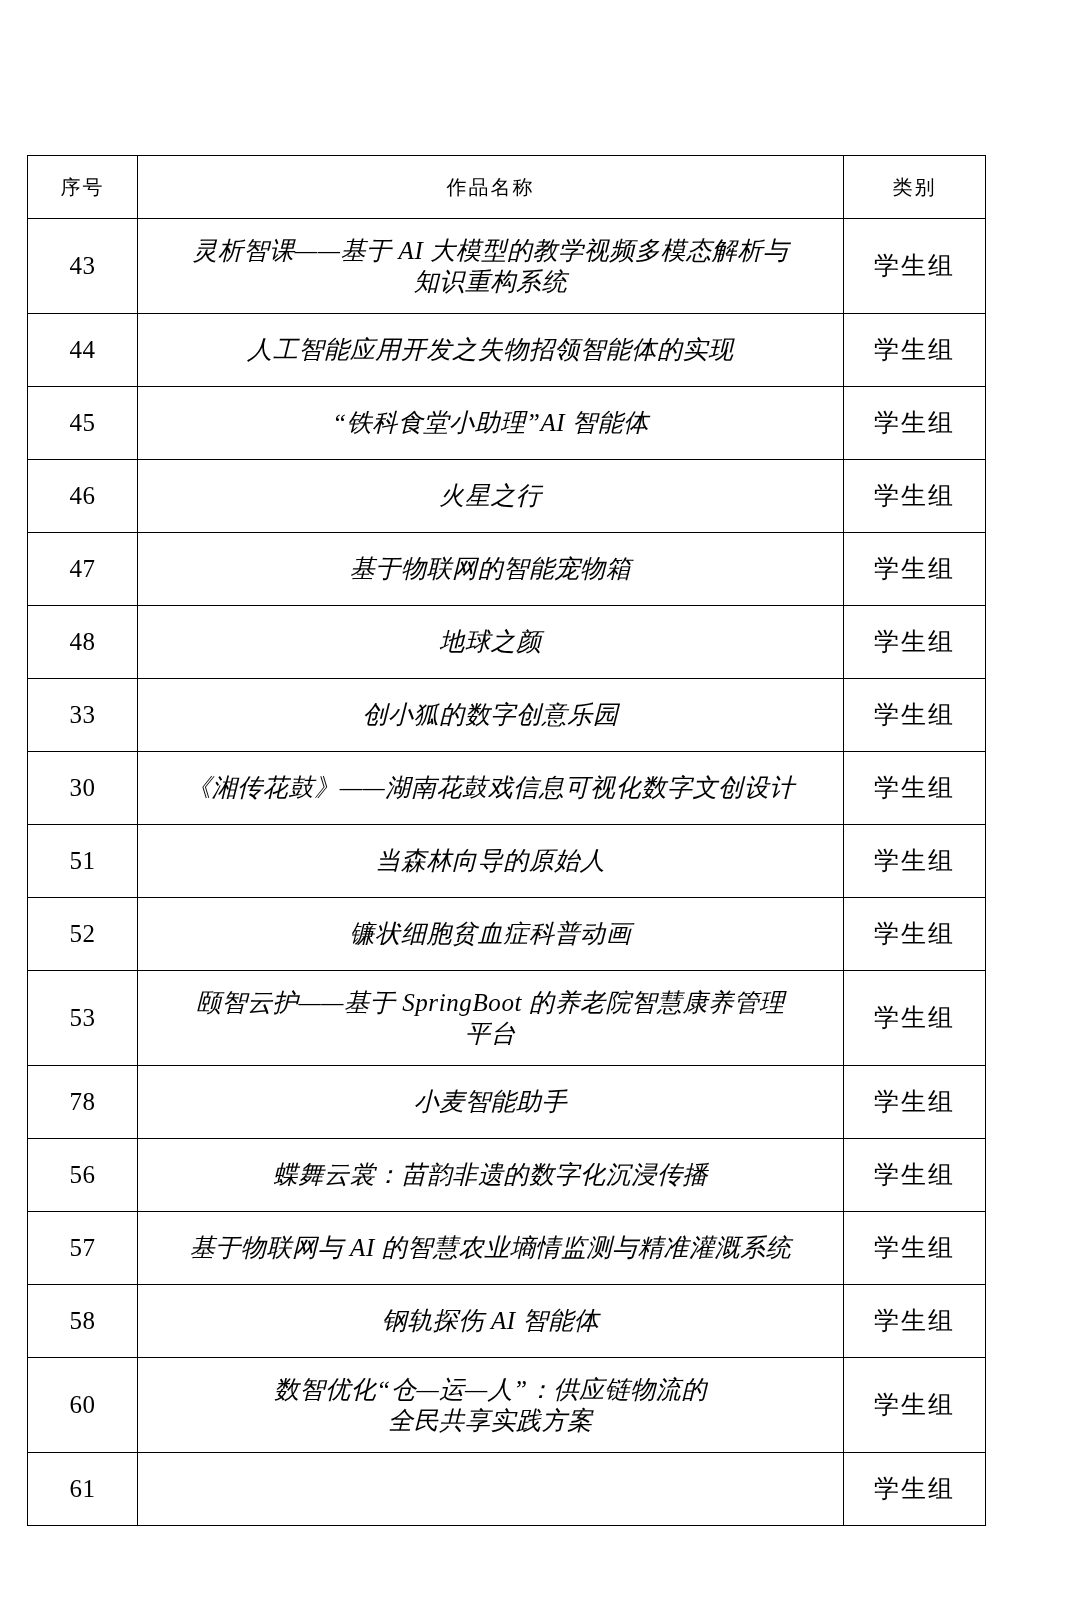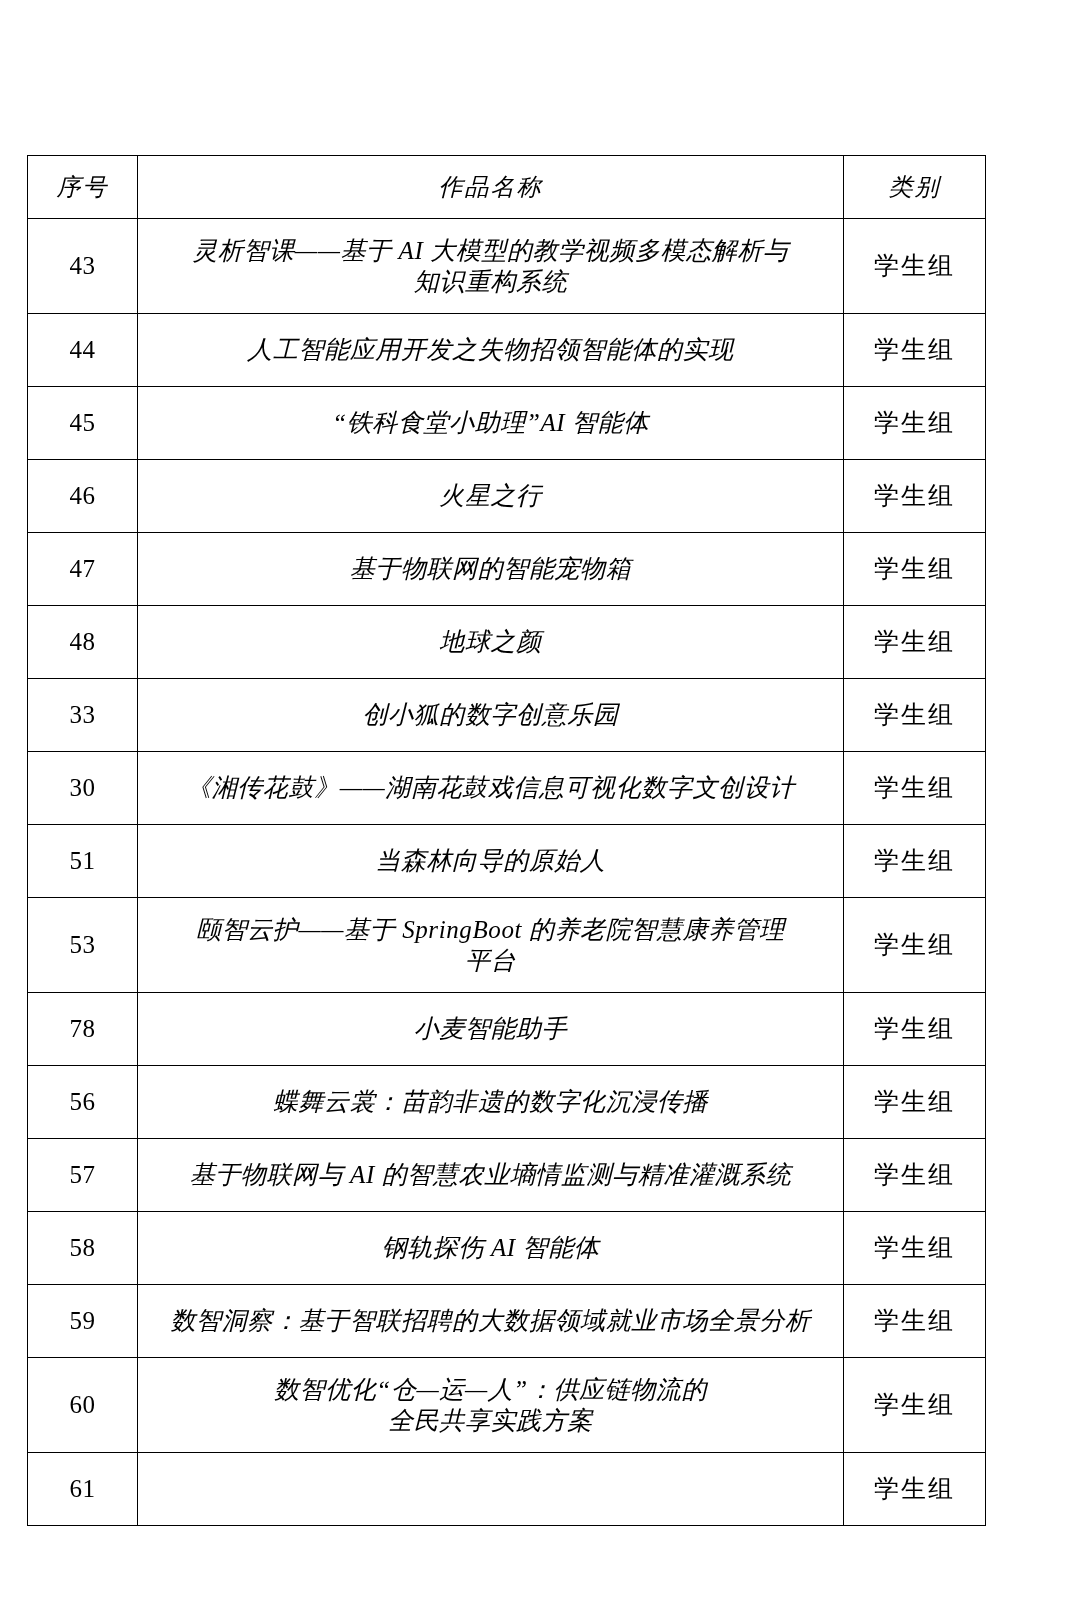--- a/index.html
+++ b/index.html
@@ -40,23 +40,22 @@
   table.award-table th,
   table.award-table td {
     border: 1.6px solid #000000;
     text-align: center;
     vertical-align: middle;
     padding: 0;
     font-weight: normal;
   }
   table.award-table th {
     height: 62px;
-    font-size: 24px;
+    font-size: 20px;
     letter-spacing: 2px;
-    font-style: italic;
   }
   table.award-table td {
     height: 64px;
     font-size: 25px;
     line-height: 1.25;
     padding: 4px 10px;
   }
   td.num {
     font-size: 25px;
     letter-spacing: 0.5px;
@@ -153,20 +152,27 @@
             </td>
             <td class="cat">学生组</td>
           </tr>
           <tr>
             <td class="num">51</td>
             <td class="title">
               <span class="title-inner">当森林向导的原始人</span>
             </td>
             <td class="cat">学生组</td>
           </tr>
+          <tr>
+            <td class="num">52</td>
+            <td class="title">
+              <span class="title-inner">镰状细胞贫血症科普动画</span>
+            </td>
+            <td class="cat">学生组</td>
+          </tr>
           <tr class="tall">
             <td class="num">53</td>
             <td class="title">
               <span class="title-inner">颐智云护——基于 SpringBoot 的养老院智慧康养管理
 平台</span>
             </td>
             <td class="cat">学生组</td>
           </tr>
           <tr>
             <td class="num">78</td>
@@ -186,27 +192,20 @@
             <td class="num">57</td>
             <td class="title">
               <span class="title-inner">基于物联网与 AI 的智慧农业墒情监测与精准灌溉系统</span>
             </td>
             <td class="cat">学生组</td>
           </tr>
           <tr>
             <td class="num">58</td>
             <td class="title">
               <span class="title-inner">钢轨探伤 AI 智能体</span>
-            </td>
-            <td class="cat">学生组</td>
-          </tr>
-          <tr>
-            <td class="num">59</td>
-            <td class="title">
-              <span class="title-inner">数智洞察：基于智联招聘的大数据领域就业市场全景分析</span>
             </td>
             <td class="cat">学生组</td>
           </tr>
           <tr class="tall">
             <td class="num">60</td>
             <td class="title">
               <span class="title-inner">数智优化“仓—运—人”：供应链物流的
 全民共享实践方案</span>
             </td>
             <td class="cat">学生组</td>

